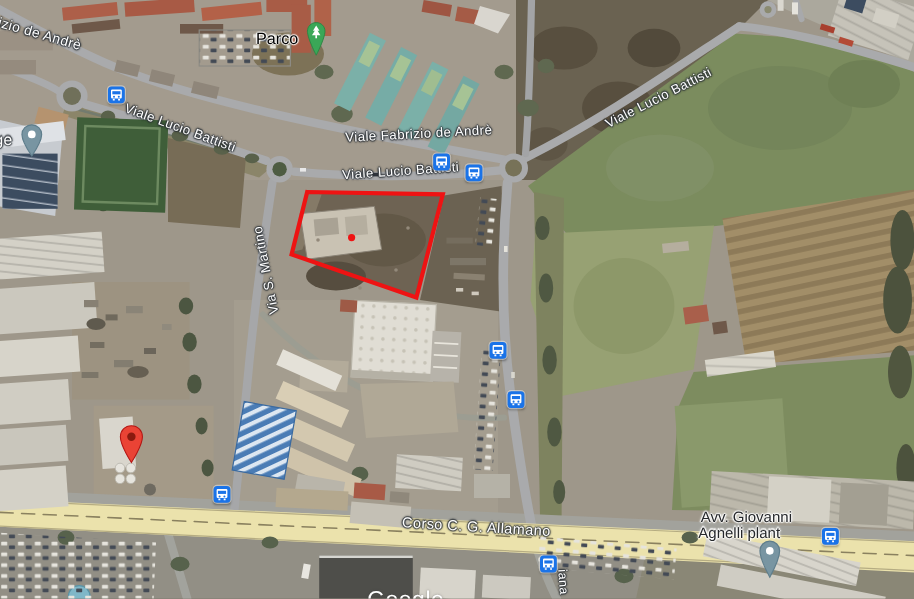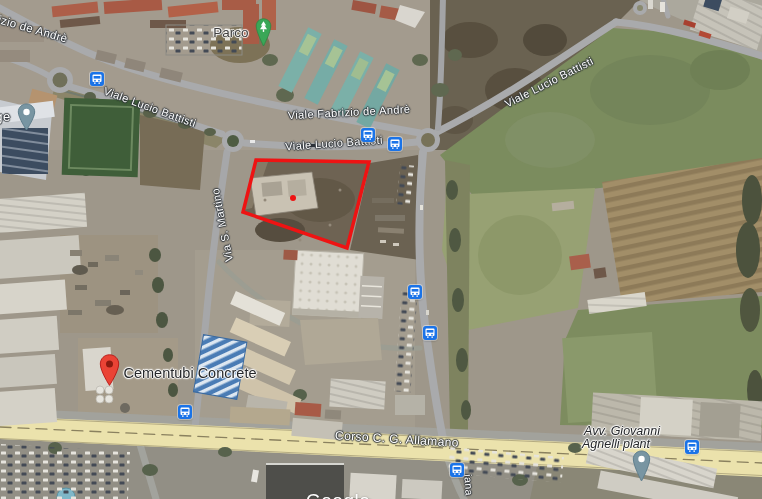--- a/index.html
+++ b/index.html
@@ -6,22 +6,22 @@
   .stage{position:relative;width:762px;height:499px;overflow:hidden;
          font-family:"Liberation Sans",sans-serif;background:#9e978a;}
   .stage svg.terrain,.stage svg.overlay{position:absolute;left:0;top:0;}
   .rlabel{position:absolute;white-space:nowrap;color:#fff;font-size:11px;letter-spacing:.4px;
     transform:translate(-50%,-50%) rotate(var(--r,0deg));
     text-shadow:-1px 0 1px rgba(45,50,56,.85),1px 0 1px rgba(45,50,56,.85),
                  0 -1px 1px rgba(45,50,56,.85),0 1px 1px rgba(45,50,56,.85),0 0 2px rgba(45,50,56,.7);}
   .plabel{position:absolute;white-space:nowrap;color:#26282b;font-size:14.5px;
     transform:translate(-50%,-50%);
     text-shadow:-1px 0 1px #fff,1px 0 1px #fff,0 -1px 1px #fff,0 1px 1px #fff,0 0 3px #fff;}
-  .plabel.small{font-size:12.5px;font-style:italic;}
-  .glabel{position:absolute;white-space:nowrap;color:#404040;font-size:13.5px;
+  .plabel.small{font-size:12.5px;}
+  .glabel{position:absolute;white-space:nowrap;color:#000000;font-size:13.5px;
     transform:translate(-50%,-50%);
     text-shadow:-1px 0 1px #fff,1px 0 1px #fff,0 -1px 1px #fff,0 1px 1px #fff;}
   .bus{position:absolute;width:14px;height:14px;border-radius:3px;background:#1a73e8;
        box-shadow:0 0 0 1px rgba(255,255,255,.45), 0 1px 2px rgba(0,0,0,.35);}
   .bus svg{display:block;}
   .pin{position:absolute;}
   .watermark{position:absolute;color:#fff;font-size:19px;letter-spacing:.5px;
     text-shadow:0 0 2px rgba(60,60,60,.5);}
 </style>
 </head>
@@ -348,21 +348,20 @@
 <div class="rlabel" style="left:150px;top:107px;--r:20deg">Viale Lucio Battisti</div>
 <div class="rlabel" style="left:349px;top:112px;--r:-3deg">Viale Fabrizio de Andrè</div>
 <div class="rlabel" style="left:334px;top:143px;--r:-4deg">Viale Lucio Battisti</div>
 <div class="rlabel" style="left:549px;top:82px;--r:-27deg">Viale Lucio Battisti</div>
 <div class="rlabel" style="left:222px;top:225px;--r:-101deg">Via S. Martino</div>
 <div class="rlabel" style="left:397px;top:439px;--r:3.5deg;font-size:12px">Corso C. G. Allamano</div>
 <div class="rlabel" style="left:469px;top:485px;--r:86deg;font-size:10.5px">iana</div>
 <div class="rlabel" style="left:3px;top:116px;font-size:13px">ge</div>
 
 <div class="glabel" style="left:231px;top:32px">Parco</div>
-<div class="plabel" style="left:190px;top:373px">Cementubi Concrete</div>
 <div class="plabel small" style="left:622px;top:431px">Avv. Giovanni</div>
 <div class="plabel small" style="left:616px;top:444px">Agnelli plant</div>
 
 <div class="bus" style="left:90px;top:72px">
       <svg width="14" height="14" viewBox="0 0 14 14">
         <path fill="#fff" d="M3.5 2.5h7a1 1 0 0 1 1 1v5.5a1 1 0 0 1-1 1h-7a1 1 0 0 1-1-1V3.5a1 1 0 0 1 1-1z M4 10.5h1.6v1.3H4z M8.4 10.5H10v1.3H8.4z"></path>
         <rect x="3.6" y="4" width="6.8" height="2.6" fill="#1a73e8"></rect>
         <circle cx="5" cy="8.7" r=".85" fill="#1a73e8"></circle>
         <circle cx="9" cy="8.7" r=".85" fill="#1a73e8"></circle>
       </svg>

